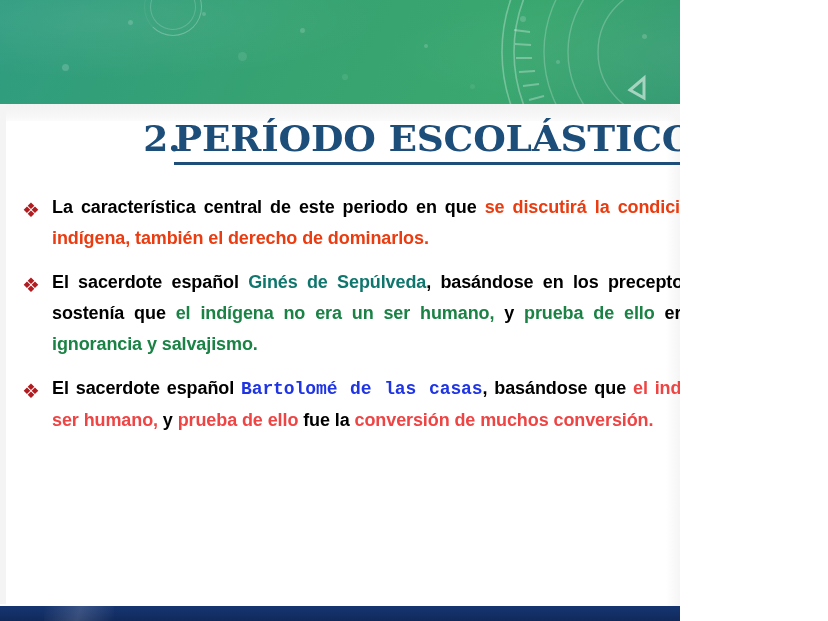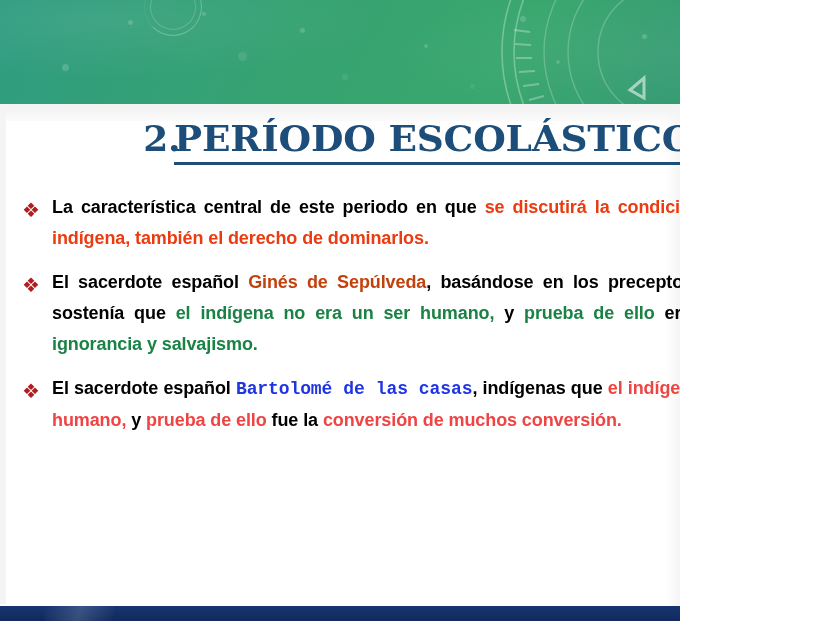--- a/index.html
+++ b/index.html
@@ -138,21 +138,21 @@
     font-size: 18px;
     line-height: 31px;
     color: #000000;
     text-align: justify;
     text-justify: inter-word;
     letter-spacing: -0.1px;
     hyphens: none;
   }
 
   .c-red   { color: #ea3c10; }
-  .c-gold  { color: #c2410c; }
+  .c-gold  { color: #0f766e; }
   .c-green { color: #1a8245; }
   .c-blue  { color: #1f35e4; font-family: Liberation Mono, monospace; }
   .c-brown { color: #ef4444; }
   .c-black { color: #000000; }
 
   
   #footer-bar {
     position: absolute;
     left: 0; bottom: 0;
     width: 828px; height: 15px;
@@ -251,21 +251,21 @@
     <div class="bullet-row">
       <div class="bullet-mark">❖</div>
       <div class="bullet-text">
         <span class="c-black">El sacerdote español </span><span class="c-gold">Ginés de Sepúlveda</span><span class="c-black">, basándose en los preceptos aristotélicos, sostenía que </span><span class="c-green">el indígena no era un ser humano,</span><span class="c-black"> y </span><span class="c-green">prueba de ello</span><span class="c-black"> era su </span><span class="c-green">grado de ignorancia y salvajismo.</span>
       </div>
     </div>
 
     <div class="bullet-row">
       <div class="bullet-mark">❖</div>
       <div class="bullet-text">
-        <span class="c-black">El sacerdote español </span><span class="c-blue">Bartolomé de las casas</span><span class="c-black">, indígenas que </span><span class="c-brown">el indígena si era un ser humano,</span><span class="c-black"> y </span><span class="c-brown">prueba de ello</span><span class="c-black"> fue la </span><span class="c-brown">conversión de muchos conversión.</span>
+        <span class="c-black">El sacerdote español </span><span class="c-blue">Bartolomé de las casas</span><span class="c-black">, basándose que </span><span class="c-brown">el indígena si era un ser humano,</span><span class="c-black"> y </span><span class="c-brown">prueba de ello</span><span class="c-black"> fue la </span><span class="c-brown">conversión de muchos conversión.</span>
       </div>
     </div>
 
   </div>
 
   <div id="footer-bar">
     <div id="footer-streak"></div>
   </div>
 
 </div>

